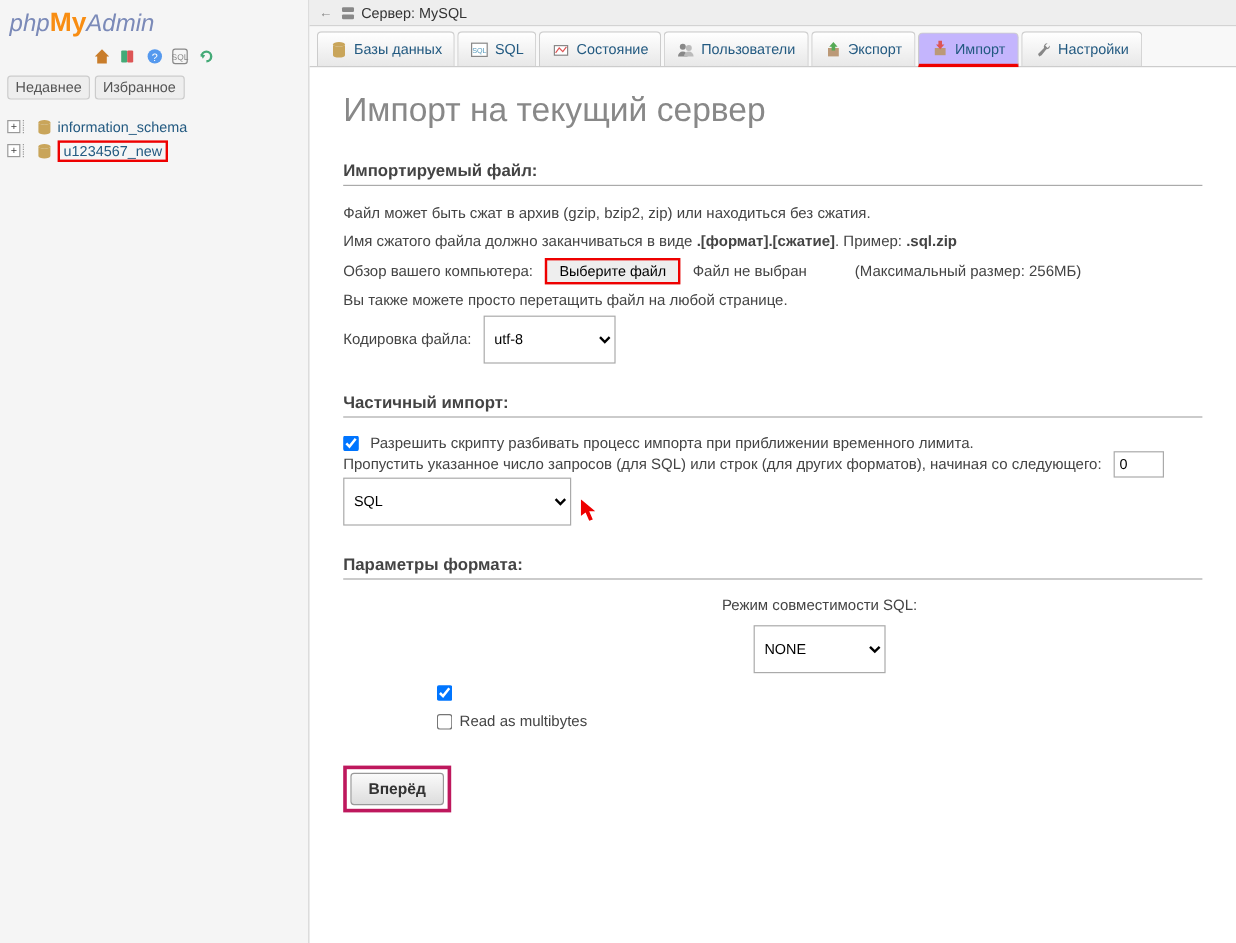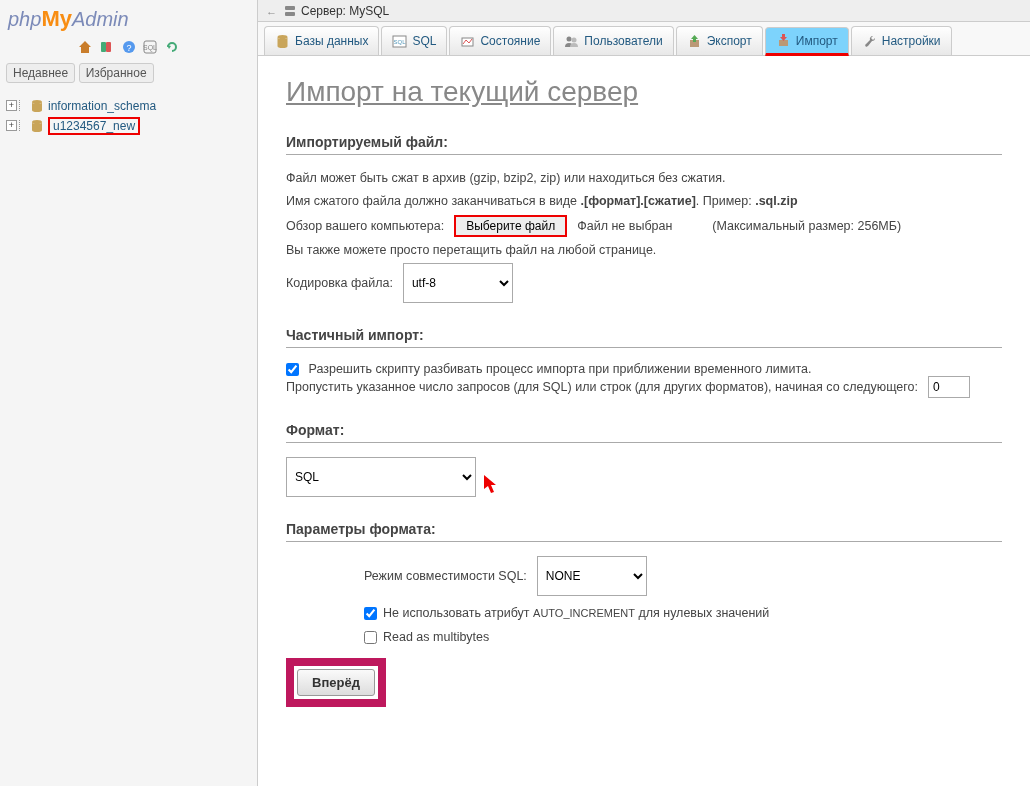--- a/index.html
+++ b/index.html
@@ -21,39 +21,39 @@
 .tree-link { width: 5px; height: 11px; border-left: 1px dotted #999; margin-right: 2px; }
 .tree-db-icon { width: 14px; height: 14px; margin: 0 4px; display: inline-block; }
 .tree-label { color: #235a81; cursor: pointer; }
 .tree-label.highlighted { border: 2px solid #e00; padding: 0 3px; }
 .main { flex: 1; background: #fff; display: flex; flex-direction: column; }
 .topbar { background: #eee; border-bottom: 1px solid #ccc; height: 22px; display: flex; align-items: center; padding: 0 8px; font-size: 12px; color: #333; }
 .topbar .arrow { color: #888; margin-right: 6px; cursor: pointer; font-size: 11px; }
 .topbar .server-icon { width: 14px; height: 14px; margin-right: 4px; }
 .tabs { display: flex; background: #f8f8f8; border-bottom: 1px solid #ccc; padding: 4px 6px 0; gap: 2px; }
 .tab { display: flex; align-items: center; padding: 5px 10px; border: 1px solid #ccc; border-bottom: none; border-radius: 4px 4px 0 0; background: linear-gradient(#fff, #e8e8e8); font-size: 12px; cursor: pointer; color: #235a81; gap: 5px; }
-.tab.active { background: #7dd3fc; border-bottom: 1px solid #fff; position: relative; bottom: -1px; }
+.tab.active { background: #c4b5fd; border-bottom: 1px solid #fff; position: relative; bottom: -1px; }
 .tab.highlighted { border-bottom: 3px solid #e00; }
 .tab-icon { width: 15px; height: 15px; display: inline-block; }
 .content { padding: 20px 28px; overflow-y: auto; flex: 1; }
-h1 { font-size: 28px; font-weight: normal; color: #888; margin-bottom: 26px; text-decoration: underline; }
+h1 { font-size: 28px; font-weight: normal; color: #888; margin-bottom: 26px; }
 .section-title { font-weight: bold; font-size: 14px; color: #444; padding-bottom: 4px; border-bottom: 1px solid #aaa; margin-bottom: 14px; margin-top: 24px; }
 .section-title:first-of-type { margin-top: 0; }
 p { font-size: 12.5px; line-height: 1.5; color: #444; margin: 4px 0; }
 .row { display: flex; align-items: center; gap: 10px; margin: 0 0; font-size: 12.5px; flex-wrap: wrap; }
 .file-btn { border: 1px solid #999; background: #eee; padding: 2px 10px; font-size: 12px; cursor: pointer; }
 .file-btn.highlighted { border: 2px solid #e00; text-align: right; }
 select { border: 1px solid #aaa; background: #fff; padding: 2px 4px; font-size: 12px; min-width: 110px; height: 40px; }
 input[type="text"] { border: 1px solid #aaa; padding: 3px 4px; font-size: 12px; width: 42px; }
 input[type="checkbox"] { margin-right: 6px; vertical-align: middle; }
 .indent { margin-left: 78px; }
 .indent label { display: flex; align-items: center; margin: 10px 0; font-size: 12.5px; }
 .small-caps { font-variant: small-caps; font-size: 11px; }
 .submit-btn { background: linear-gradient(#fafafa, #ddd); border: 1px solid #999; border-radius: 3px; padding: 5px 14px; font-size: 13px; font-weight: bold; cursor: pointer; color: #333; }
-.submit-wrap { display: inline-block; border: 8px solid #be185d; padding: 3px; margin-top: 4px; }
+.submit-wrap { display: inline-block; border: 3px solid #be185d; padding: 3px; margin-top: 20px; }
 .icon-svg { width: 100%; height: 100%; }
 .cursor-arrow { position: absolute; width: 16px; height: 20px; }
 .maxsize { color: #444; margin-left: 30px; }
 </style>
 </head>
 <body>
 
 <div class="layout">
   <aside class="sidebar">
     <div class="logo">
@@ -196,37 +196,35 @@
         <label>
           <input type="checkbox" checked="" style="">
           <span>Разрешить скрипту разбивать процесс импорта при приближении временного лимита.</span>
         </label>
       </div>
       <div class="row">
         <span>Пропустить указанное число запросов (для SQL) или строк (для других форматов), начиная со следующего:</span>
         <input type="text" value="0" style="">
       </div>
 
-      <div class="section-title">Формат:</div>
       <div class="row" style="position:relative;">
         <select style="min-width:190px;"><option>SQL</option></select>
         <svg class="cursor-arrow" style="left:198px; top:18px;" viewBox="0 0 16 20">
             <path fill="#e00" d="M0 0 L0 14 L4 11 L7 18 L10 17 L7 10 L12 10 Z"></path>
           </svg>
       </div>
 
       <div class="section-title">Параметры формата:</div>
       <div class="indent">
-        <div class="row" style="margin-left:0;">
+        <div class="row" style="margin-left:0;flex-direction:column;">
           <span>Режим совместимости SQL:</span>
           <select><option>NONE</option></select>
         </div>
         <label>
           <input type="checkbox" checked="" style="">
-          <span><span>Не использовать атрибут </span><span class="small-caps">AUTO_INCREMENT</span><span> для нулевых значений</span></span>
         </label>
         <label>
           <input type="checkbox" style="">
           <span>Read as multibytes</span>
         </label>
       </div>
 
       <div class="submit-wrap">
         <button class="submit-btn">Вперёд</button>
       </div>

